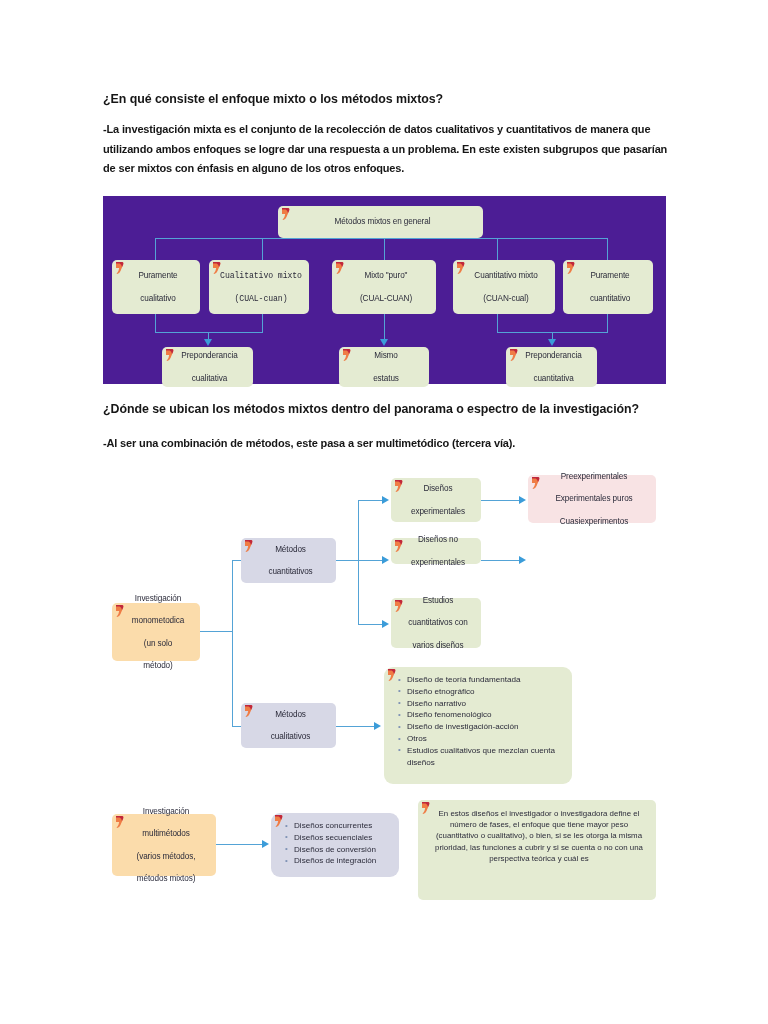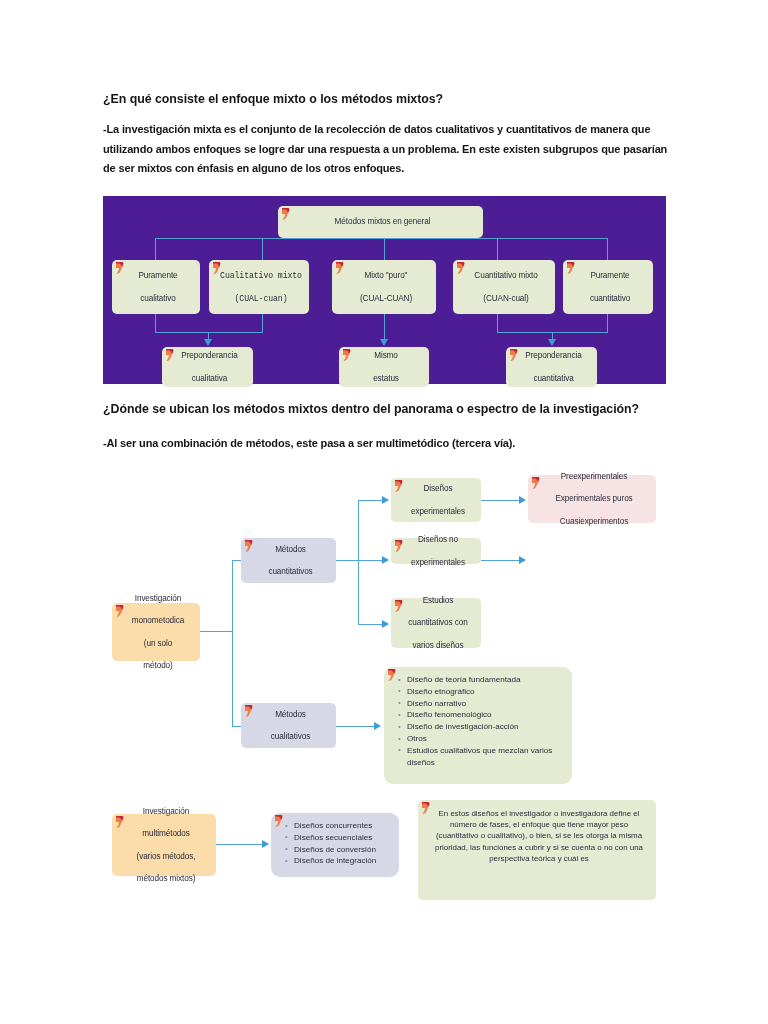--- a/index.html
+++ b/index.html
@@ -295,21 +295,21 @@
         <path d="M1 0 H7 Q9 0 8 3 L5.5 9 Q4 12.5 1.5 12 Q4 9 4.2 6 L1 6 Z" fill="#ef7c45"></path>
         <path d="M1 0 H7 Q9 0 8 3 L7 5 Q6.5 2.2 4.6 1.6 L1 1.4 Z" fill="#c0273c"></path>
       </svg>
       <ul>
         <li>Diseño de teoría fundamentada</li>
         <li>Diseño etnográfico</li>
         <li>Diseño narrativo</li>
         <li>Diseño fenomenológico</li>
         <li>Diseño de investigación-acción</li>
         <li>Otros</li>
-        <li>Estudios cualitativos que mezclan varios diseños</li>
+        <li>Estudios cualitativos que mezclan cuenta diseños</li>
       </ul>
     </div>
 
     <div class="node orange" style="left:9px; top:349px; width:104px; height:62px;">
       <svg class="flag" viewBox="0 0 9 13">
         <path d="M1 0 H7 Q9 0 8 3 L5.5 9 Q4 12.5 1.5 12 Q4 9 4.2 6 L1 6 Z" fill="#ef7c45"></path>
         <path d="M1 0 H7 Q9 0 8 3 L7 5 Q6.5 2.2 4.6 1.6 L1 1.4 Z" fill="#c0273c"></path>
       </svg>
       <span>
         <span>Investigación</span><br>

